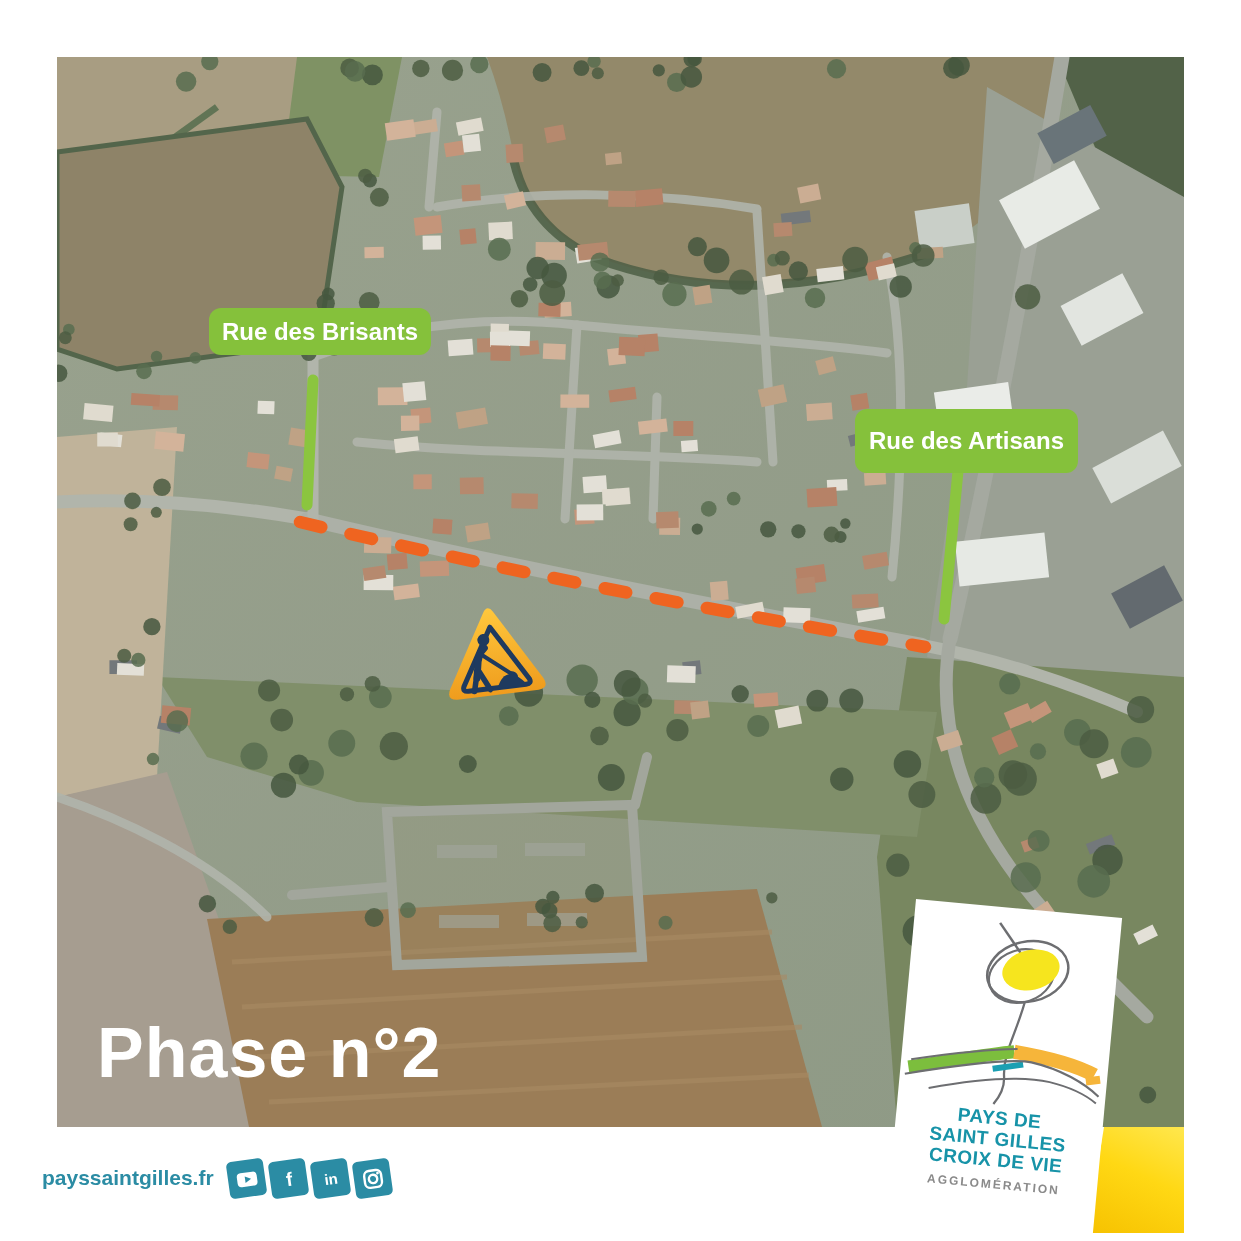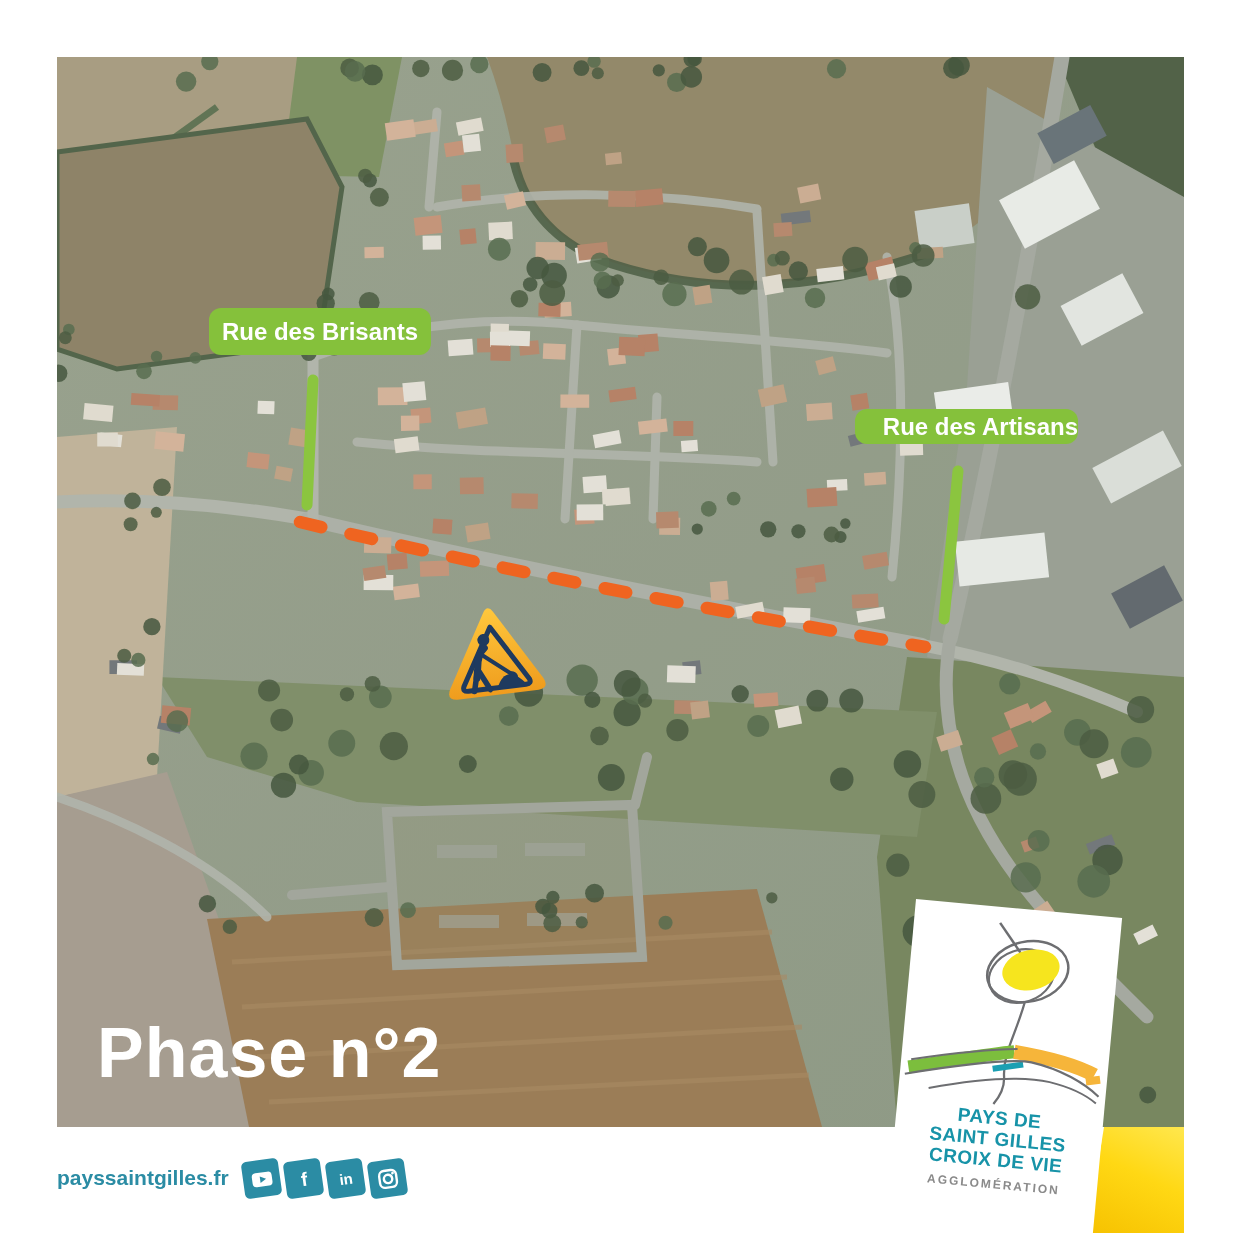--- a/index.html
+++ b/index.html
@@ -7,39 +7,39 @@
           font-family:"Liberation Sans",sans-serif;}
   
   .map{position:absolute;left:57px;top:57px;width:1127px;height:1070px;overflow:hidden;background:#96a08a;}
   .map svg.bg{position:absolute;left:0;top:0;z-index:1;}
   .map svg.annot{position:absolute;left:0;top:0;z-index:2;}
   .street-label{position:absolute;z-index:3;display:flex;align-items:center;justify-content:center;
     color:#fff;font-weight:bold;border-radius:12px;white-space:nowrap;}
   .street-label.green{background:var(--c-green_label);font-size:24px;}
   .street-label.orange{background:var(--c-orange_label);font-size:33px;border-radius:16px;}
   #label-brisants{left:152px;top:251px;width:222px;height:47px;}
-  #label-artisans{left:798px;top:352px;width:223px;height:35px;justify-content:flex-end;}
+  #label-artisans{left:798px;top:352px;width:223px;height:64px;}
   #label-fiefs{left:470px;top:562px;width:260px;height:58px;}
   .roadworks{position:absolute;left:384px;top:549px;width:104px;height:94px;z-index:4;
     transform:rotate(-7deg);}
   .phase{position:absolute;left:40px;top:960px;z-index:3;color:#fff;font-size:70px;font-weight:bold;
     letter-spacing:1px;line-height:1.05;}
   
   .logo-card{position:absolute;left:916px;top:899px;width:207px;height:330px;background:#ffffff;
     transform:rotate(5.3deg);transform-origin:top left;z-index:30;text-align:center;}
   .logo-card .art{display:block;margin:0 auto;}
   .logo-name{color:var(--c-logo_teal);font-weight:bold;font-size:19px;line-height:21px;letter-spacing:.5px;}
   .logo-sub{color:var(--c-logo_grey);font-weight:bold;font-size:12px;letter-spacing:2px;margin-top:7px;}
   
   .yellow-bar{position:absolute;left:1085px;top:1127px;width:99px;height:106px;z-index:20;
     background:linear-gradient(205deg,#ffe74e 0%,var(--c-yellow_bar) 45%,#f6c100 100%);
     -webkit-clip-path:polygon(19px 0,99px 0,99px 106px,2px 106px);
     clip-path:polygon(19px 0,99px 0,99px 106px,2px 106px);}
   
-  .footer{position:absolute;left:57px;top:1155px;height:46px;display:flex;align-items:center;z-index:10;}
+  .footer{position:absolute;left:42px;top:1155px;height:46px;display:flex;align-items:center;z-index:10;}
   .site{color:var(--c-teal);font-size:21px;font-weight:bold;letter-spacing:0;}
   .socials{display:flex;margin-left:14px;}
   .social{width:37px;height:37px;background:var(--c-teal);border-radius:5px;margin-right:5px;
     transform:rotate(-8deg);display:flex;align-items:center;justify-content:center;}
   .social svg{display:block;}
   .social text{font-family:"Liberation Sans",sans-serif;font-weight:bold;fill:#fff;}
 </style>
 </head>
 <body>
 

